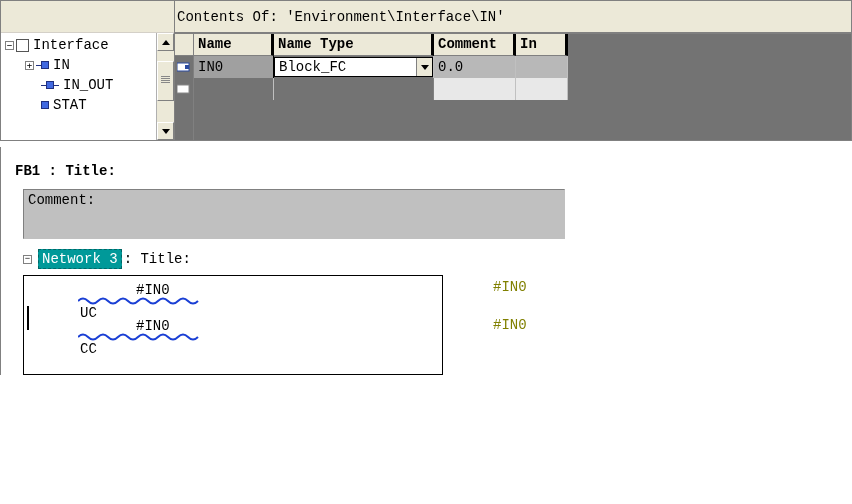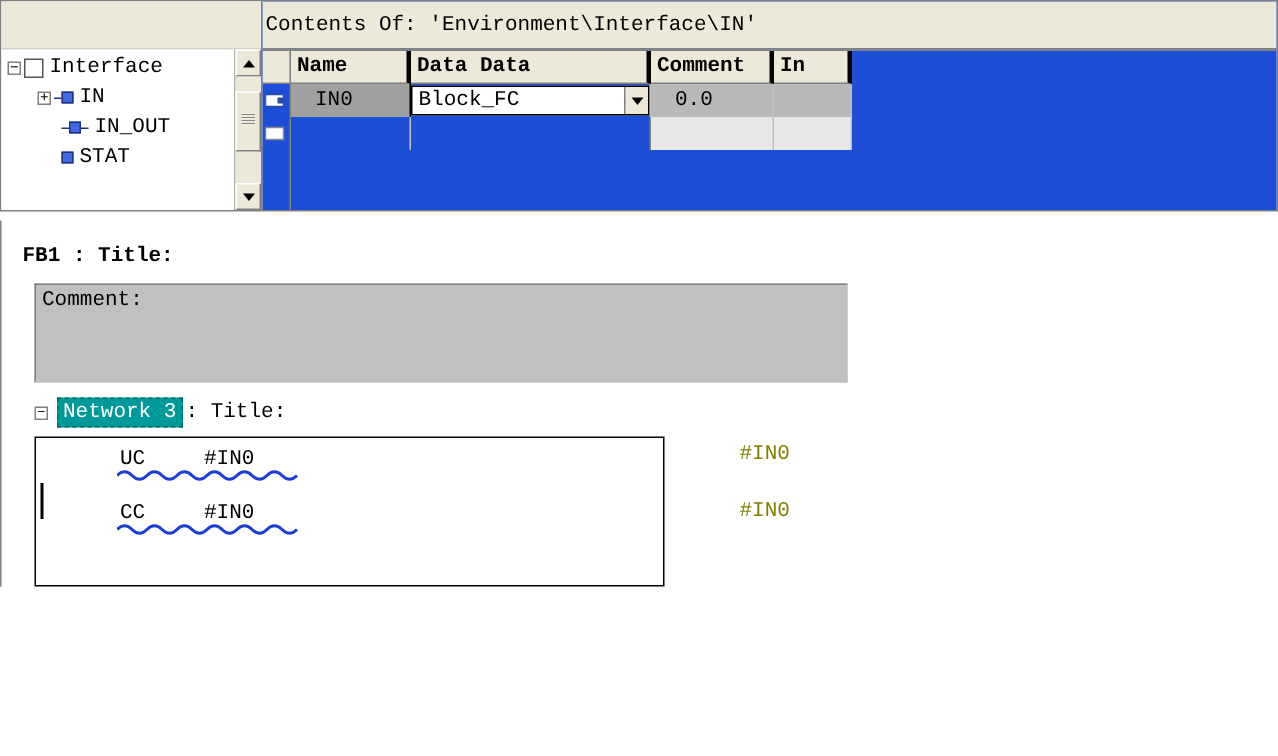--- a/index.html
+++ b/index.html
@@ -136,21 +136,21 @@
   .arrow {
     width: 0; height: 0;
     border-left: 4px solid transparent;
     border-right: 4px solid transparent;
   }
   .arrow.up { border-bottom: 5px solid #000; }
   .arrow.down { border-top: 5px solid #000; }
 
   .top-right {
     flex: 1;
-    background: #1d4ed8;
+    background: #737373;
     display: flex;
     flex-direction: column;
     overflow: hidden;
     position: relative;
   }
   .contents-title {
     height: 32px;
     padding-left: 2px;
     display: flex;
     align-items: center;
@@ -193,21 +193,21 @@
     background: #ece9d8;
     border-right: 3px solid #000000;
     border-bottom: 1px solid #808080;
     padding: 2px 4px;
     font-weight: bold;
     white-space: nowrap;
     overflow: hidden;
   }
   .grid-cell {
     border-right: 1px solid #c0c0c0;
-    padding: 2px 16px;
+    padding: 2px 4px;
     white-space: nowrap;
     overflow: hidden;
     display: flex;
     align-items: center;
   }
   .grid-cell.name-sel {
     background: #a0a0a0;
     border-right: 1px solid #000;
   }
   .grid-cell.addr-sel {
@@ -250,21 +250,21 @@
     width: 568px;
     padding: 0;
   }
   .block-title {
     padding: 16px 4px 10px 14px;
     font-weight: bold;
   }
   .comment-box {
     margin: 0 0 0 22px;
     width: 542px;
-    height: 66px;
+    height: 50px;
     background: #c0c0c0;
     border-top: 1px solid #808080;
     border-left: 1px solid #808080;
     border-right: 1px solid #c0c0c0;
     border-bottom: 1px solid #c0c0c0;
     padding: 2px 4px;
     color: #000;
   }
   .network-title {
     padding: 10px 4px 6px 22px;
@@ -310,20 +310,21 @@
   .code-line {
     display: flex;
     padding-left: 56px;
     height: 24px;
     align-items: flex-start;
     position: relative;
   }
   .op {
     width: 56px;
     position: relative;
+    margin-top: 23px;
   }
   .operand {
     color: #000;
     position: relative;
   }
   svg.wave {
     position: absolute;
     left: 54px;
     width: 130px;
     height: 10px;
@@ -401,21 +402,21 @@
             </svg>
         </div>
         <div class="row-icon-cell">
           <svg width="14" height="12">
               <rect x="0" y="2" width="12" height="8" fill="#fff" stroke="#888"></rect>
             </svg>
         </div>
       </div>
       <div class="grid">
         <div class="grid-head">Name</div>
-        <div class="grid-head">Data Data</div>
+        <div class="grid-head">Name Type</div>
         <div class="grid-head">Comment</div>
         <div class="grid-head">In</div>
 
         <div class="grid-cell name-sel">IN0</div>
         <div class="grid-cell" style="padding:0">
           <div class="dtype-select">
             <span>Block_FC</span>
             <span class="dtype-arrow-btn">
                 <span class="arrow down"></span>
               </span>

